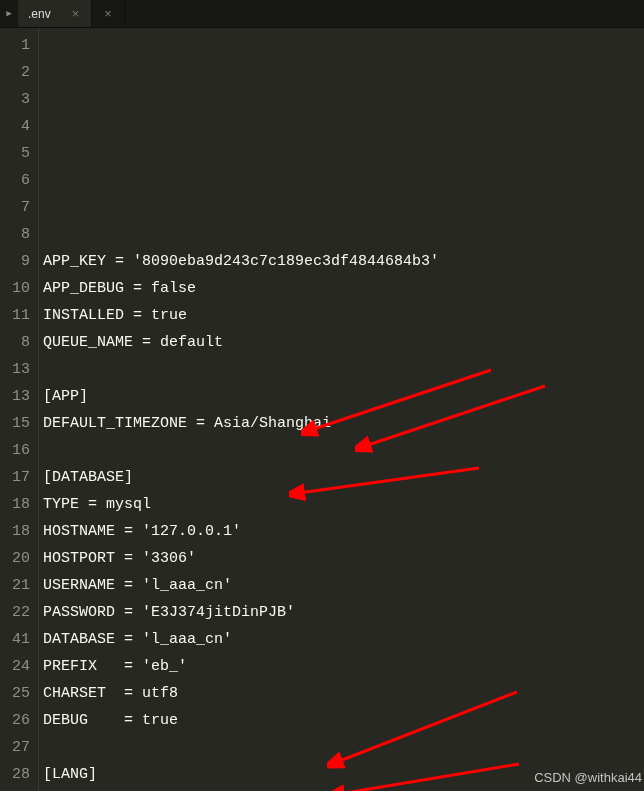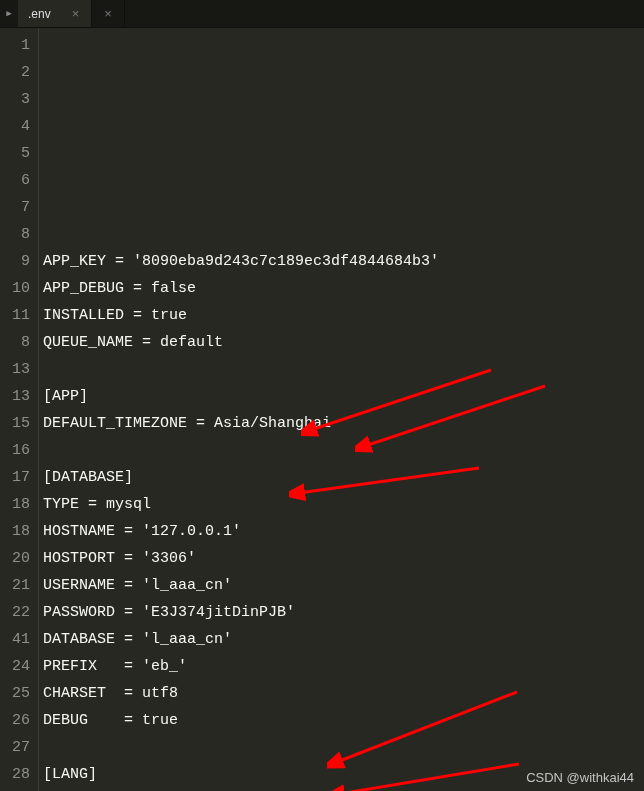--- a/index.html
+++ b/index.html
@@ -74,21 +74,21 @@
       font-size: 15px;
       line-height: 27px;
       white-space: pre;
       border-left: 1px solid #3b3b34;
       position: relative;
     }
     .code-line { height: 27px; }
     .watermark {
       position: absolute;
       bottom: 6px;
-      right: 10px;
+      right: 2px;
       color: #d4d4d4;
       font-size: 13px;
       font-family: Arial, sans-serif;
       opacity: 0.9;
       margin-left: 28px;
     }
     .arrow {
       position: absolute;
       pointer-events: none;
     }

